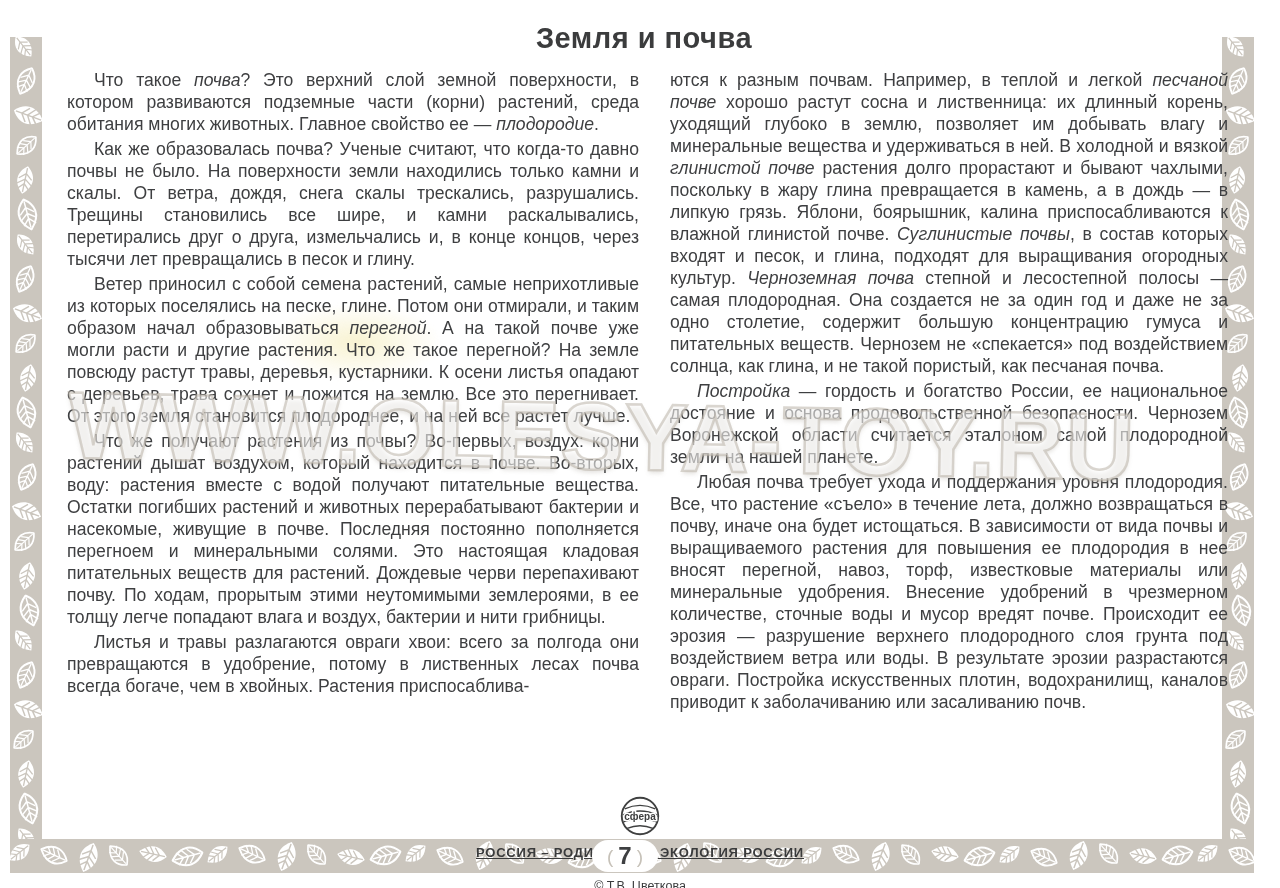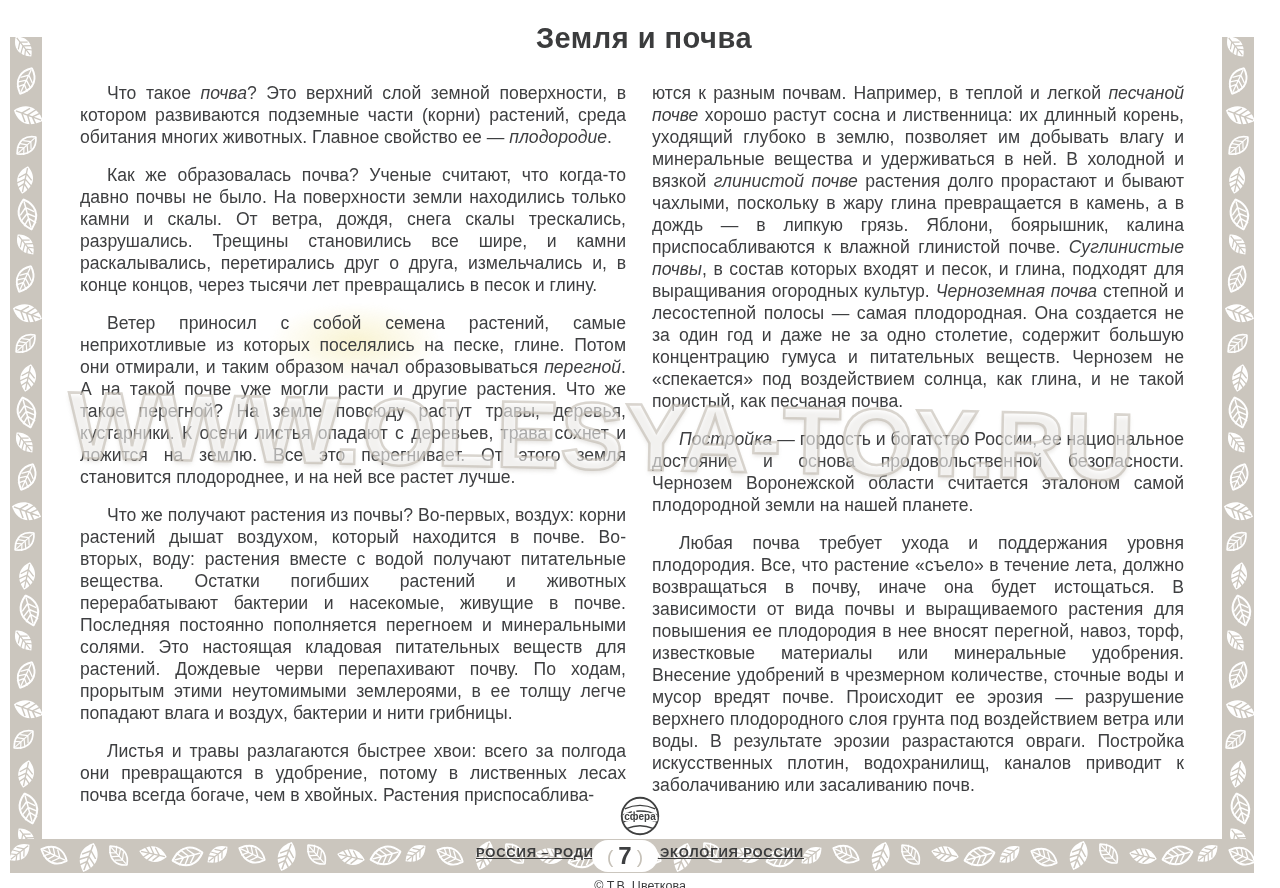--- a/index.html
+++ b/index.html
@@ -17,22 +17,22 @@
   .title{
     position:absolute;top:18px;left:0;width:100%;margin:4px;text-align:center;
     font-size:29px;font-weight:bold;color:var(--title-color,#3b3c3d);letter-spacing:.5px;
   }
   
   .col{
     position:absolute;top:66px;text-align:justify;z-index:2;
     font-size:17.6px;line-height:22px;color:var(--text-color,#3e3f41);
   }
   .col-left{left:64px;width:578px;}
-  .col-right{left:636px;width:564px;}
-  .col p{margin:16px;}
+  .col-right{left:667px;width:564px;}
+  .col p{margin:3px;}
   .col p.indent{text-indent:27px;}
   .col .it{font-style:italic;}
   
   .stain{
     position:absolute;left:268px;top:303px;width:175px;height:78px;z-index:1;
     background:radial-gradient(ellipse at center,var(--stain-color,#f3e9ac) 0%,rgba(255,255,255,0) 70%);
     opacity:.55;filter:blur(2px);
   }
   
   .watermark{
@@ -435,21 +435,21 @@
 
   <div class="stain"></div>
 
   <h1 class="title">Земля и почва</h1>
 
   <div class="col col-left">
       <p class="indent"><span>Что такое </span><span class="it">почва</span><span>? Это верхний слой земной поверхности, в котором развиваются подземные части (корни) растений, среда обитания многих животных. Главное свойство ее — </span><span class="it">плодородие</span><span>.</span></p>
       <p class="indent"><span>Как же образовалась почва? Ученые считают, что когда-то давно почвы не было. На поверхности земли находились только камни и скалы. От ветра, дождя, снега скалы трескались, разрушались. Трещины становились все шире, и камни раскалывались, перетирались друг о друга, измельчались и, в конце концов, через тысячи лет превращались в песок и глину.</span></p>
       <p class="indent"><span>Ветер приносил с собой семена растений, самые неприхотливые из которых поселялись на песке, глине. Потом они отмирали, и таким образом начал образовываться </span><span class="it">перегной</span><span>. А на такой почве уже могли расти и другие растения. Что же такое перегной? На земле повсюду растут травы, деревья, кустарники. К осени листья опадают с деревьев, трава сохнет и ложится на землю. Все это перегнивает. От этого земля становится плодороднее, и на ней все растет лучше.</span></p>
       <p class="indent"><span>Что же получают растения из почвы? Во-первых, воздух: корни растений дышат воздухом, который находится в почве. Во-вторых, воду: растения вместе с водой получают питательные вещества. Остатки погибших растений и животных перерабатывают бактерии и насекомые, живущие в почве. Последняя постоянно пополняется перегноем и минеральными солями. Это настоящая кладовая питательных веществ для растений. Дождевые черви перепахивают почву. По ходам, прорытым этими неутомимыми землероями, в ее толщу легче попадают влага и воздух, бактерии и нити грибницы.</span></p>
-      <p class="indent"><span>Листья и травы разлагаются быстрее хвои: всего за полгода они превращаются в удобрение, потому в лиственных лесах почва всегда богаче, чем в хвойных. Растения приспосаблива-</span></p>
+      <p class="indent"><span>Листья и травы разлагаются овраги хвои: всего за полгода они превращаются в удобрение, потому в лиственных лесах почва всегда богаче, чем в хвойных. Растения приспосаблива-</span></p>
     </div>
   <div class="col col-right">
       <p class=""><span>ются к разным почвам. Например, в теплой и легкой </span><span class="it">песчаной почве</span><span> хорошо растут сосна и лиственница: их длинный корень, уходящий глубоко в землю, позволяет им добывать влагу и минеральные вещества и удерживаться в ней. В холодной и вязкой </span><span class="it">глинистой почве</span><span> растения долго прорастают и бывают чахлыми, поскольку в жару глина превращается в камень, а в дождь — в липкую грязь. Яблони, боярышник, калина приспосабливаются к влажной глинистой почве. </span><span class="it">Суглинистые почвы</span><span>, в состав которых входят и песок, и глина, подходят для выращивания огородных культур. </span><span class="it">Черноземная почва</span><span> степной и лесостепной полосы — самая плодородная. Она создается не за один год и даже не за одно столетие, содержит большую концентрацию гумуса и питательных веществ. Чернозем не «спекается» под воздействием солнца, как глина, и не такой пористый, как песчаная почва.</span></p>
       <p class="indent"><span class="it">Постройка</span><span> — гордость и богатство России, ее национальное достояние и основа продовольственной безопасности. Чернозем Воронежской области считается эталоном самой плодородной земли на нашей планете.</span></p>
       <p class="indent"><span>Любая почва требует ухода и поддержания уровня плодородия. Все, что растение «съело» в течение лета, должно возвращаться в почву, иначе она будет истощаться. В зависимости от вида почвы и выращиваемого растения для повышения ее плодородия в нее вносят перегной, навоз, торф, известковые материалы или минеральные удобрения. Внесение удобрений в чрезмерном количестве, сточные воды и мусор вредят почве. Происходит ее эрозия — разрушение верхнего плодородного слоя грунта под воздействием ветра или воды. В результате эрозии разрастаются овраги. Постройка искусственных плотин, водохранилищ, каналов приводит к заболачиванию или засаливанию почв.</span></p>
     </div>
 
   <div class="watermark">WWW.OLESYA-TOY.RU</div>
 
   <div class="footer">

